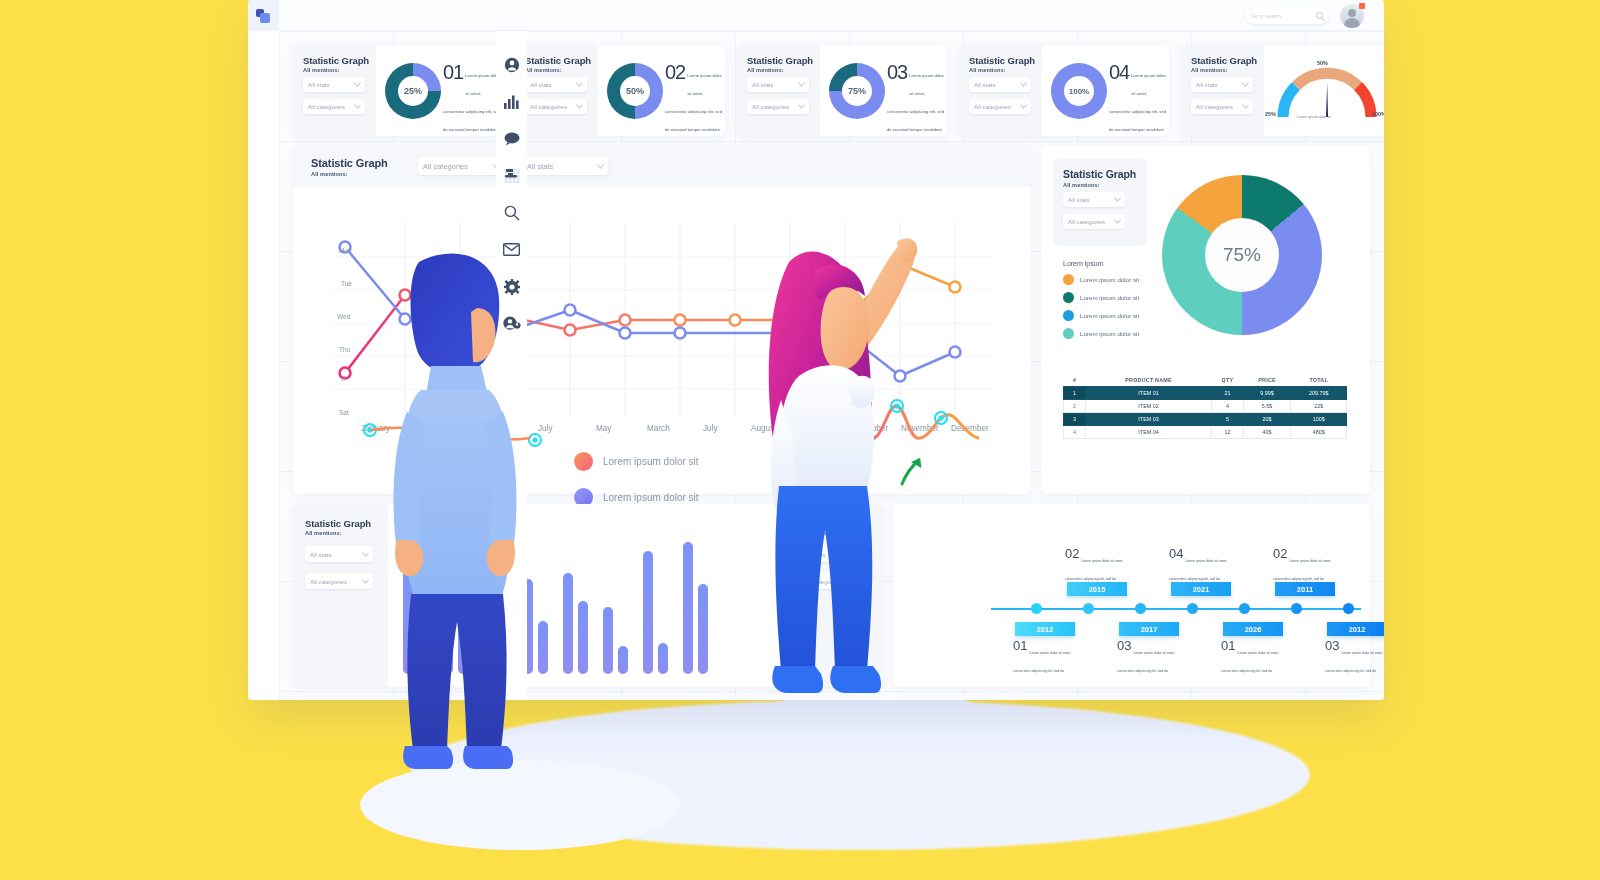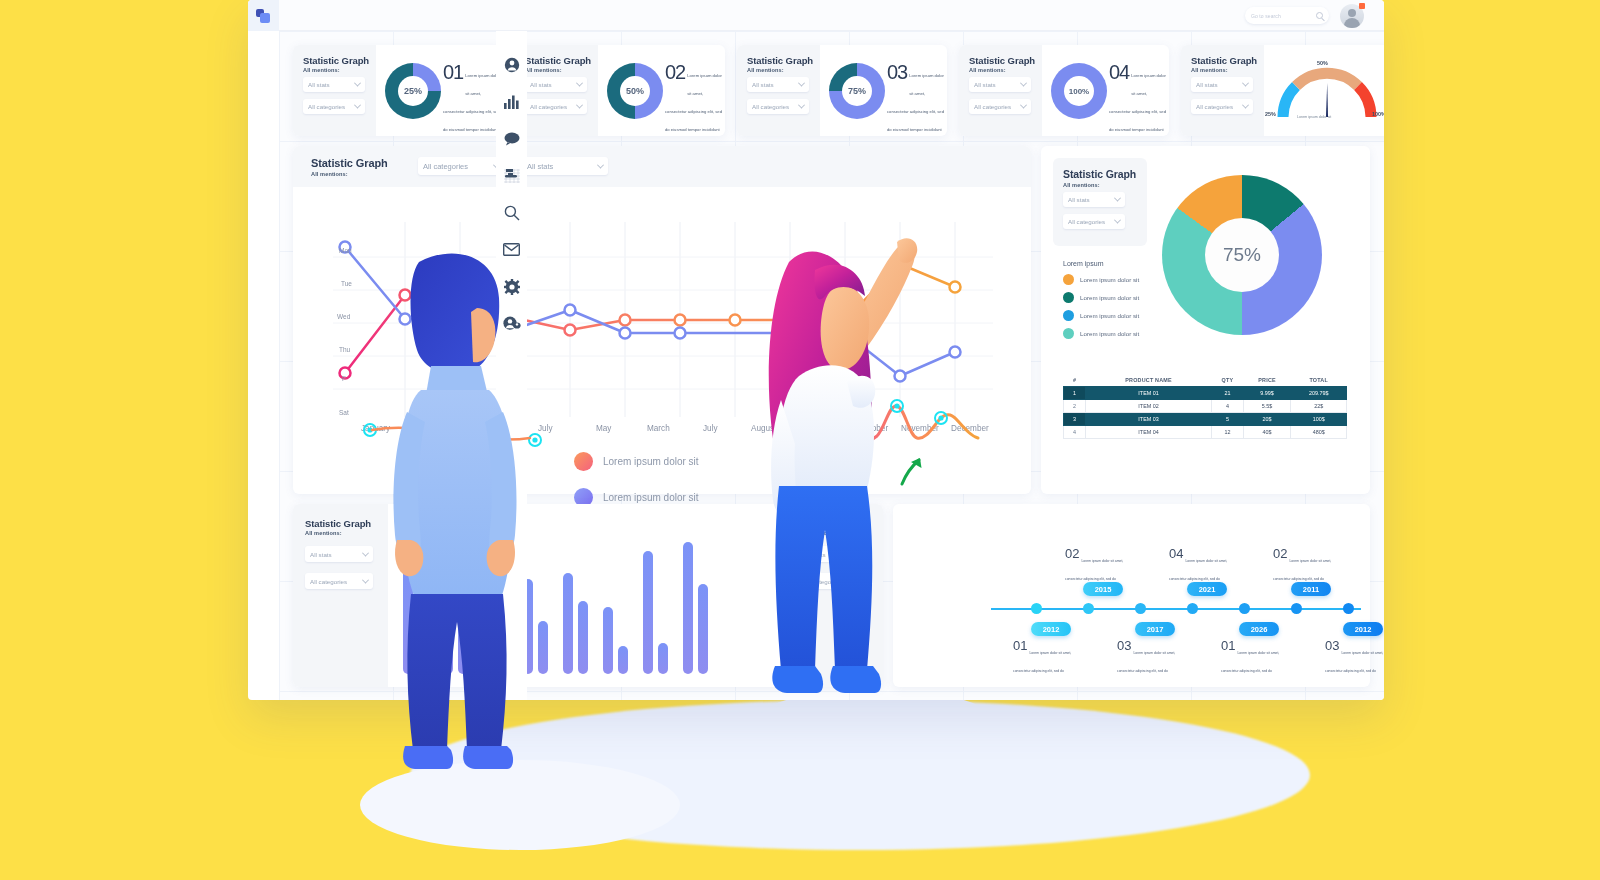--- a/index.html
+++ b/index.html
@@ -154,24 +154,23 @@
   .barcard .sel.s2 { position:absolute; left:12px; top:69px; width:68px; height:16px; }
   .bars { position:absolute; left:110px; top:30px; width:460px; height:140px; }
   .bar { position:absolute; bottom:0; width:10px; border-radius:5px; background:linear-gradient(180deg,#7b93f7 0%,#8f8df0 100%); }
 
   
   .timecard { left:614px; top:473px; width:477px; height:183px; }
   .tl { position:absolute; left:98px; top:0; width:379px; height:183px; }
   .tl-axis { position:absolute; left:0; top:104px; width:370px; height:1.6px; background:#29b6f6; }
   .tl-node { position:absolute; width:11px; height:11px; border-radius:50%; top:99px; }
   .tl-chip {
-    position:absolute; height:14px; border-radius:7px; color:#fff; font-size:7.5px; font-weight:600;
-    display:flex; align-items:center; justify-content:center; width:40px;
+    position:absolute; height:14px; border-radius:0; color:#fff; font-size:7.5px; font-weight:600;
+    display:flex; align-items:center; justify-content:center; width:60px;
     box-shadow:0 2px 4px rgba(40,150,230,.3);
-    margin-left:16px;
   }
   .tl-ent { position:absolute; width:60px; }
   .tl-num { font-size:13px; color:#3f4e66; font-weight:300; float:left; margin-right:2px; line-height:12px; }
   .tl-tx { font-size:3.4px; color:#51607a; line-height:4.2px; }
 
   
   .person { position:absolute; }
   .sparkline { position:absolute; left:855px; top:392px; width:125px; height:62px; }
   .arrow-up { position:absolute; left:898px; top:456px; }
 </style>

